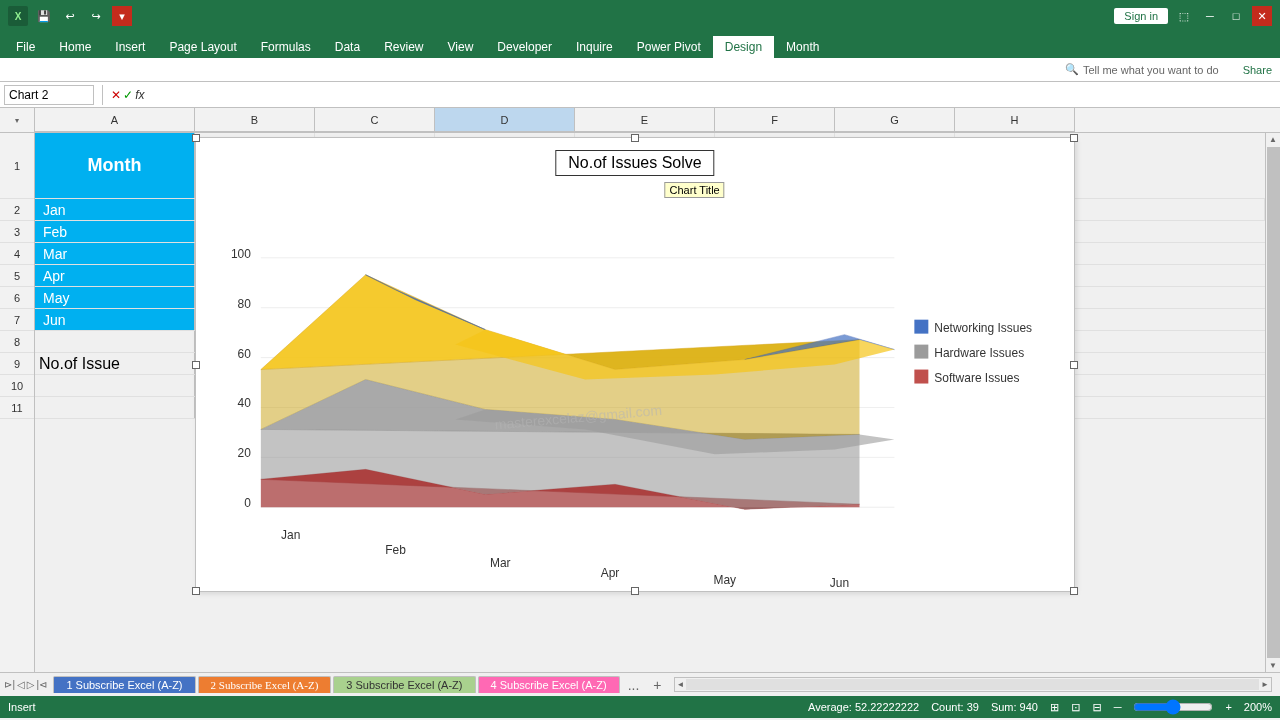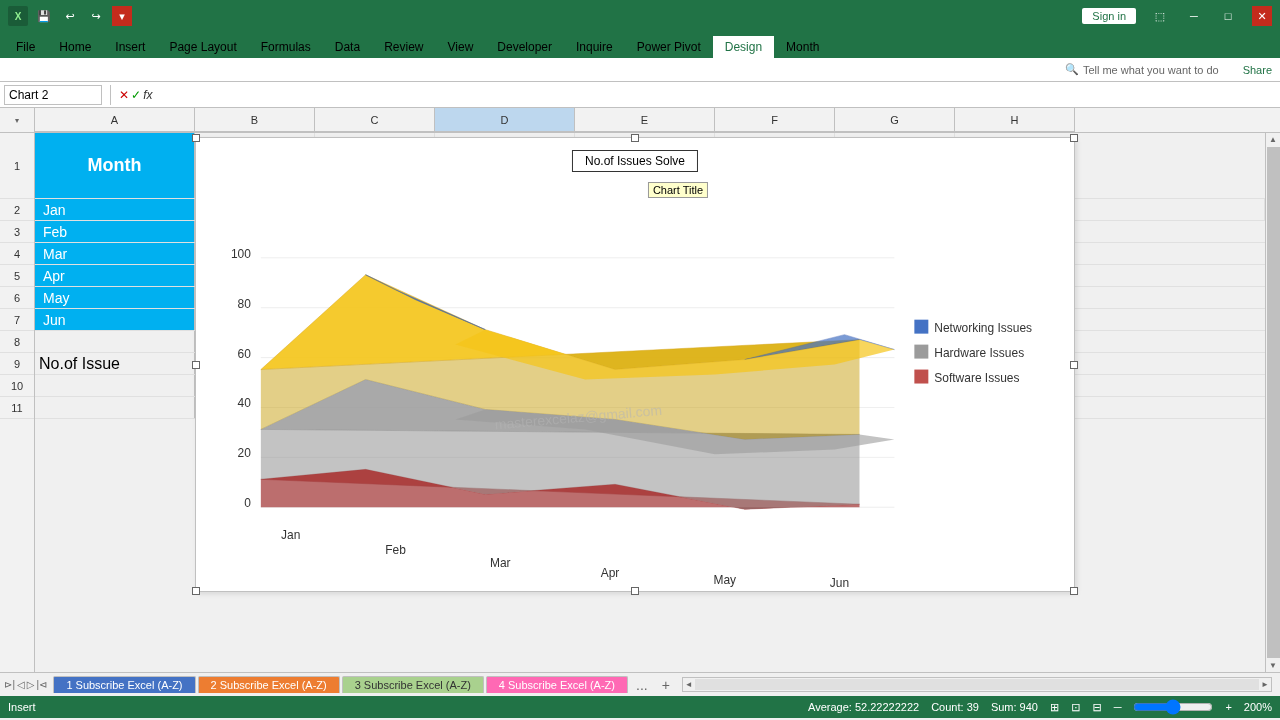--- a/index.html
+++ b/index.html
@@ -10,38 +10,38 @@
       background: #217346;
       color: white;
       height: 32px;
       display: flex;
       align-items: center;
       padding: 0 8px;
       justify-content: space-between;
     }
     .title-bar-left { display: flex; align-items: center; gap: 6px; }
     .title-bar-center { flex: 1; text-align: center; font-size: 12px; }
-    .title-bar-right { display: flex; align-items: center; gap: 14px; text-align: center; }
+    .title-bar-right { display: flex; align-items: center; gap: 6px; text-align: center; }
     .title-icon { width: 20px; height: 20px; background: #1a5c38; border-radius: 2px; display: flex; align-items: center; justify-content: center; font-size: 10px; color: #90EE90; font-weight: bold; }
     .win-btn { width: 20px; height: 20px; display: flex; align-items: center; justify-content: center; font-size: 11px; cursor: pointer; color: white; }
     .win-btn:last-child { background: #c42b1c; }
     .sign-in-btn { background: white; color: #217346; padding: 2px 10px; border-radius: 2px; font-size: 11px; cursor: pointer; }
 
     
     .ribbon-tabs {
       background: #217346;
       height: 26px;
       display: flex;
       align-items: flex-end;
       padding: 0 4px;
     }
     .ribbon-tab {
       padding: 4px 12px;
       font-size: 12px;
-      color: #000000;
+      color: #ffffff;
       cursor: pointer;
       background: transparent;
       border: none;
     }
     .ribbon-tab.active {
       background: white;
       color: #217346;
       font-weight: 500;
     }
     .ribbon-content {
@@ -67,21 +67,21 @@
     .formula-bar {
       background: white;
       border-bottom: 1px solid #c0c0c0;
       height: 26px;
       display: flex;
       align-items: center;
       padding: 0 4px;
       gap: 4px;
     }
     .name-box {
-      width: 98px;
+      width: 90px;
       border: 1px solid #c0c0c0;
       padding: 1px 4px;
       font-size: 12px;
       height: 20px;
     }
     .formula-divider { width: 1px; background: #c0c0c0; height: 20px; margin: 0 4px; }
     .formula-icons { display: flex; gap: 2px; color: #666; font-size: 14px; }
     .formula-input { flex: 1; border: none; outline: none; font-size: 12px; padding: 0 4px; }
     .col-header {
       height: 24px;
@@ -140,21 +140,21 @@
     .sheet-tab {
       padding: 2px 12px;
       font-size: 11px;
       border: 1px solid #c0c0c0;
       border-bottom: none;
       cursor: pointer;
       color: white;
       border-radius: 2px 2px 0 0;
     }
     .sheet-tab-1 { background: #4472C4; }
-    .sheet-tab-2 { background: #ED7D31; }
+    .sheet-tab-2 { background: #ED7D31; font-family: Liberation Serif, serif; }
     .sheet-tab-3 { background: #A9D18E; color: #333; }
     .sheet-tab-4 { background: #FF69B4; }
     .sheet-nav { display: flex; gap: 2px; margin-right: 4px; color: #666; font-size: 10px; }
 
     
     .chart-container {
       position: absolute;
       top: 8px;
       left: 205px;
       width: 900px;
@@ -340,21 +340,21 @@
           <div class="chart-selection-handle" style="top:-4px; left:-4px;"></div>
           <div class="chart-selection-handle" style="top:-4px; left:50%; transform:translateX(-50%);"></div>
           <div class="chart-selection-handle" style="top:-4px; right:-4px;"></div>
           <div class="chart-selection-handle" style="top:50%; left:-4px; transform:translateY(-50%);"></div>
           <div class="chart-selection-handle" style="top:50%; right:-4px; transform:translateY(-50%);"></div>
           <div class="chart-selection-handle" style="bottom:-4px; left:-4px;"></div>
           <div class="chart-selection-handle" style="bottom:-4px; left:50%; transform:translateX(-50%);"></div>
           <div class="chart-selection-handle" style="bottom:-4px; right:-4px;"></div>
 
           <div style="position:absolute; top:12px; left:50%; transform:translateX(-50%); z-index:10;">
-            <div style="border:1px solid #333; padding:3px 12px; background:white; font-size:12px; white-space:nowrap;">No.of Issues Solve</div>
+            <div style="border:1px solid #333; padding:3px 12px; background:white; font-size:16px; white-space:nowrap;">No.of Issues Solve</div>
             <div style="position:absolute; background:#ffffcc; border:1px solid #999; padding:1px 4px; font-size:11px; top:32px; right:-10px;">Chart Title</div>
           </div>
 
           <div class="chart-svg-area">
             <svg width="100%" height="100%" viewBox="0 0 880 390" xmlns="http://www.w3.org/2000/svg">
 
               <text x="55" y="58" font-size="12" text-anchor="end" fill="#333">100</text>
               <text x="55" y="108" font-size="12" text-anchor="end" fill="#333">80</text>
               <text x="55" y="158" font-size="12" text-anchor="end" fill="#333">60</text>
               <text x="55" y="208" font-size="12" text-anchor="end" fill="#333">40</text>

